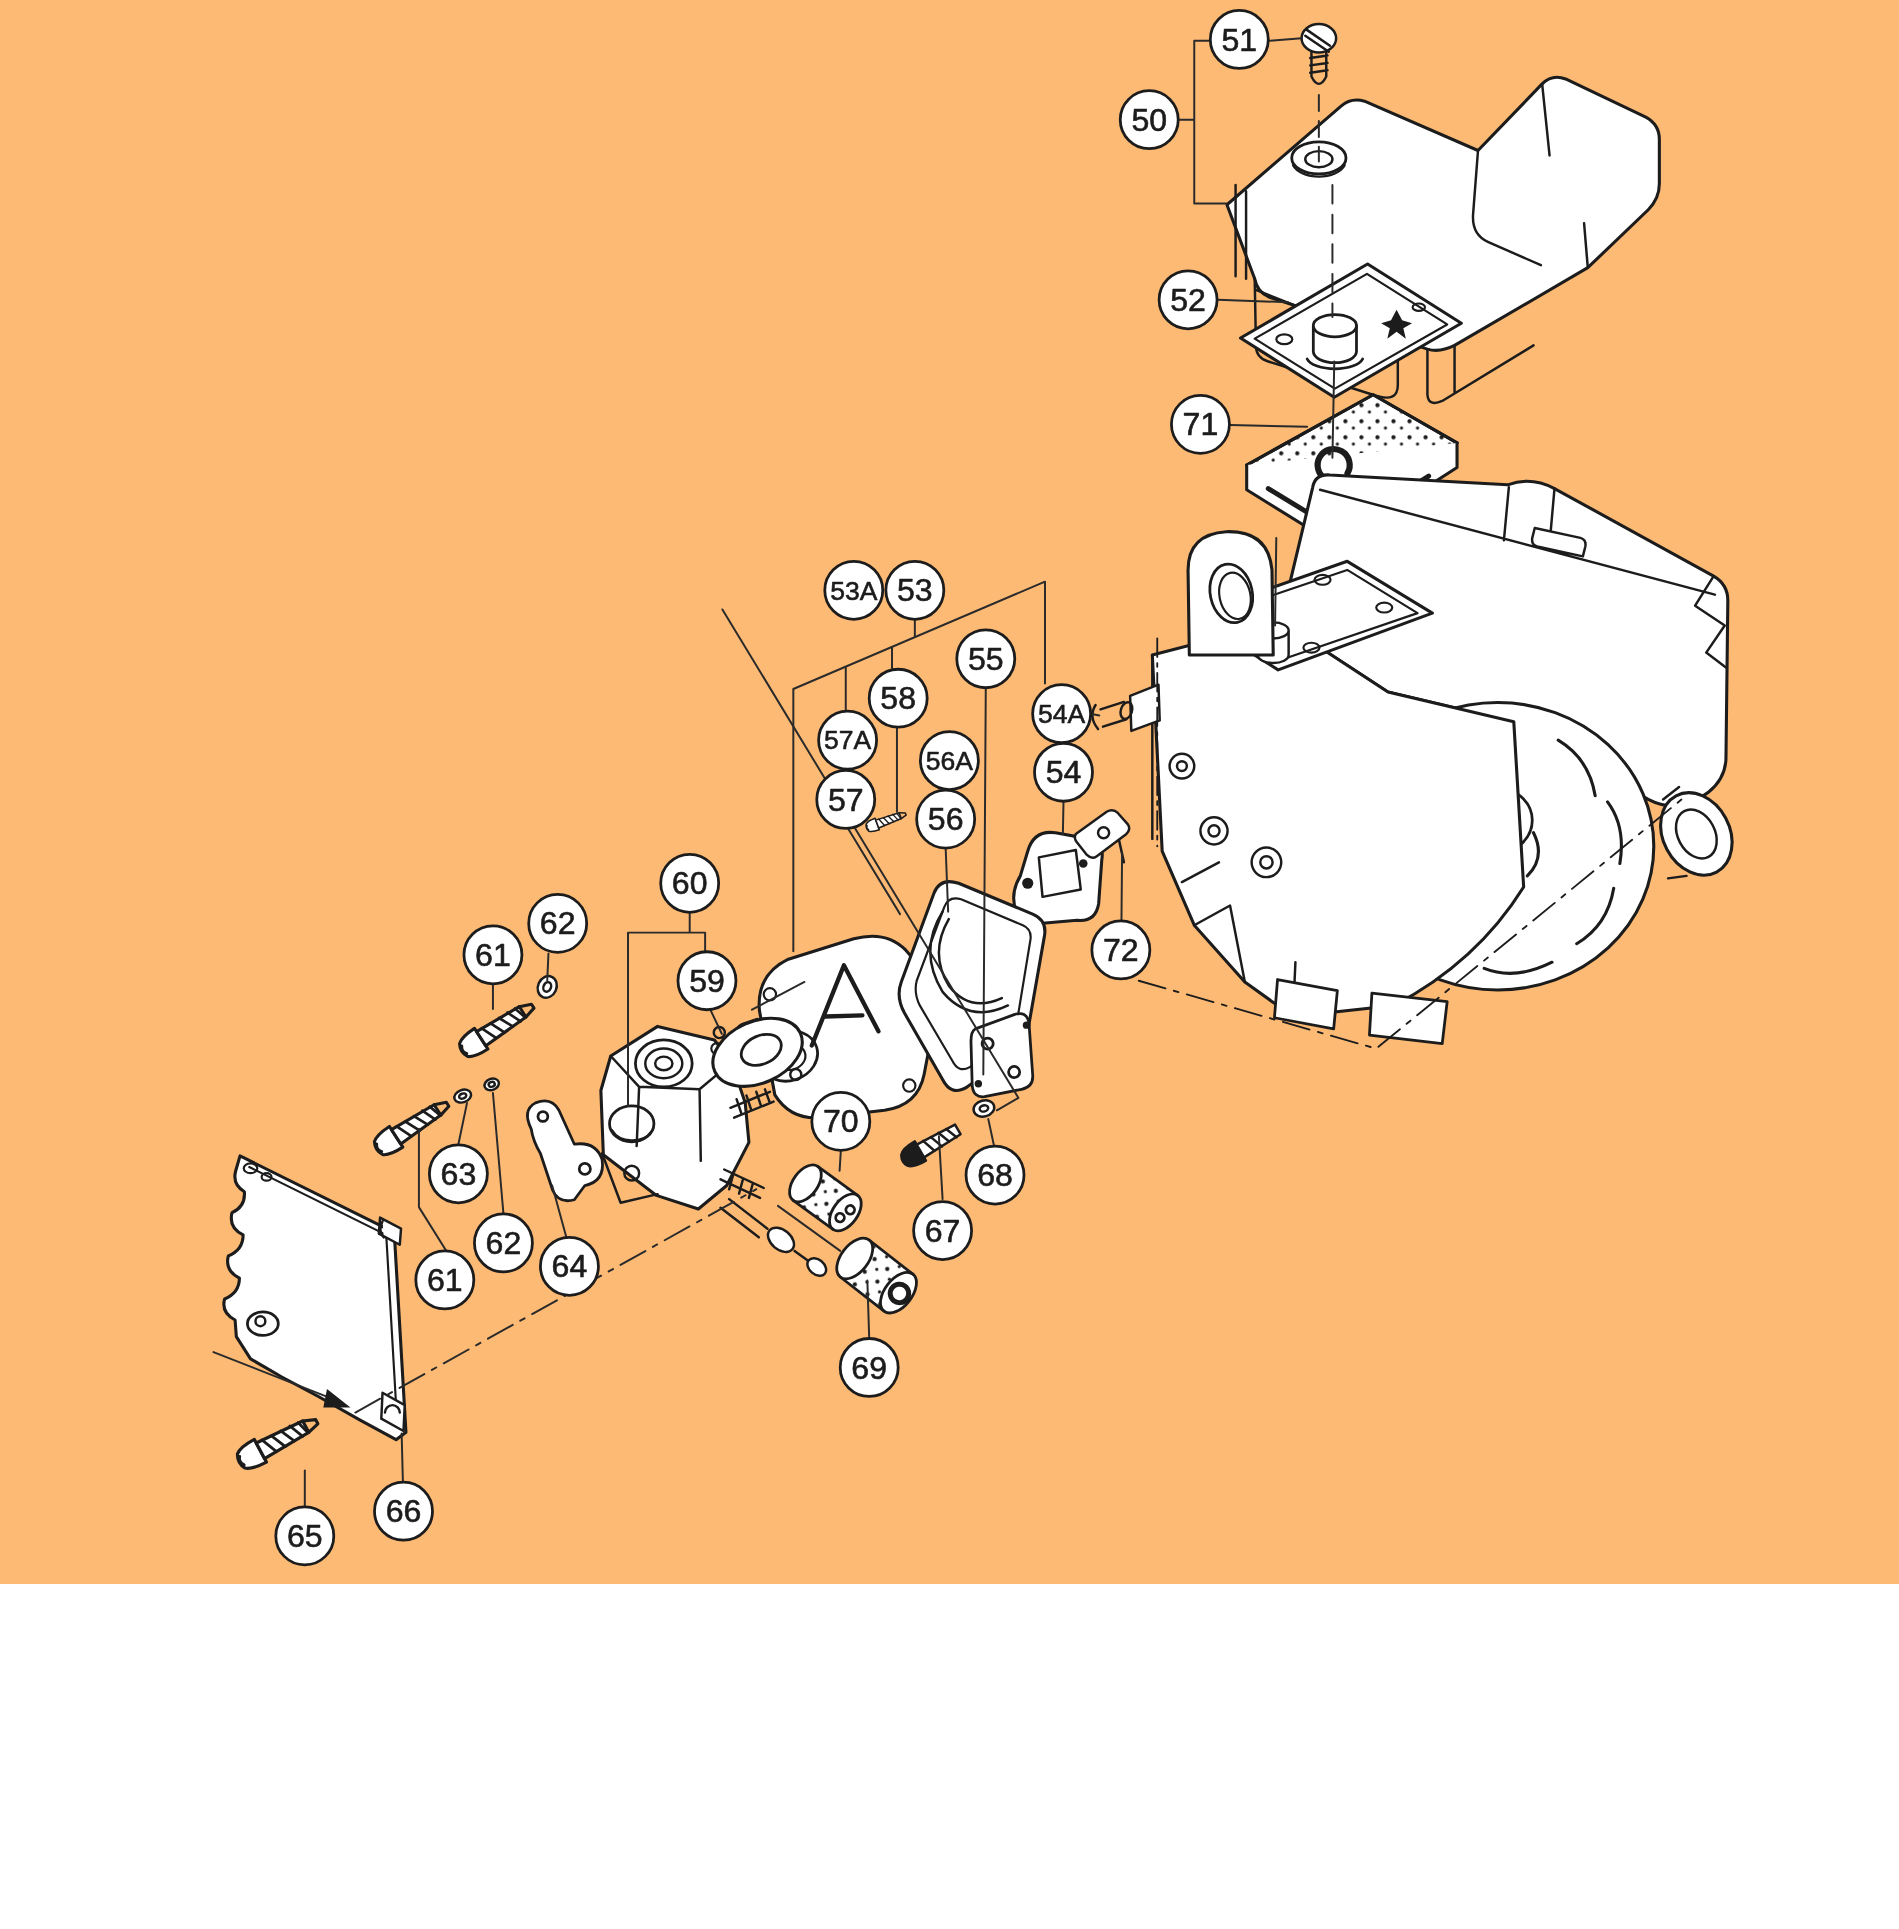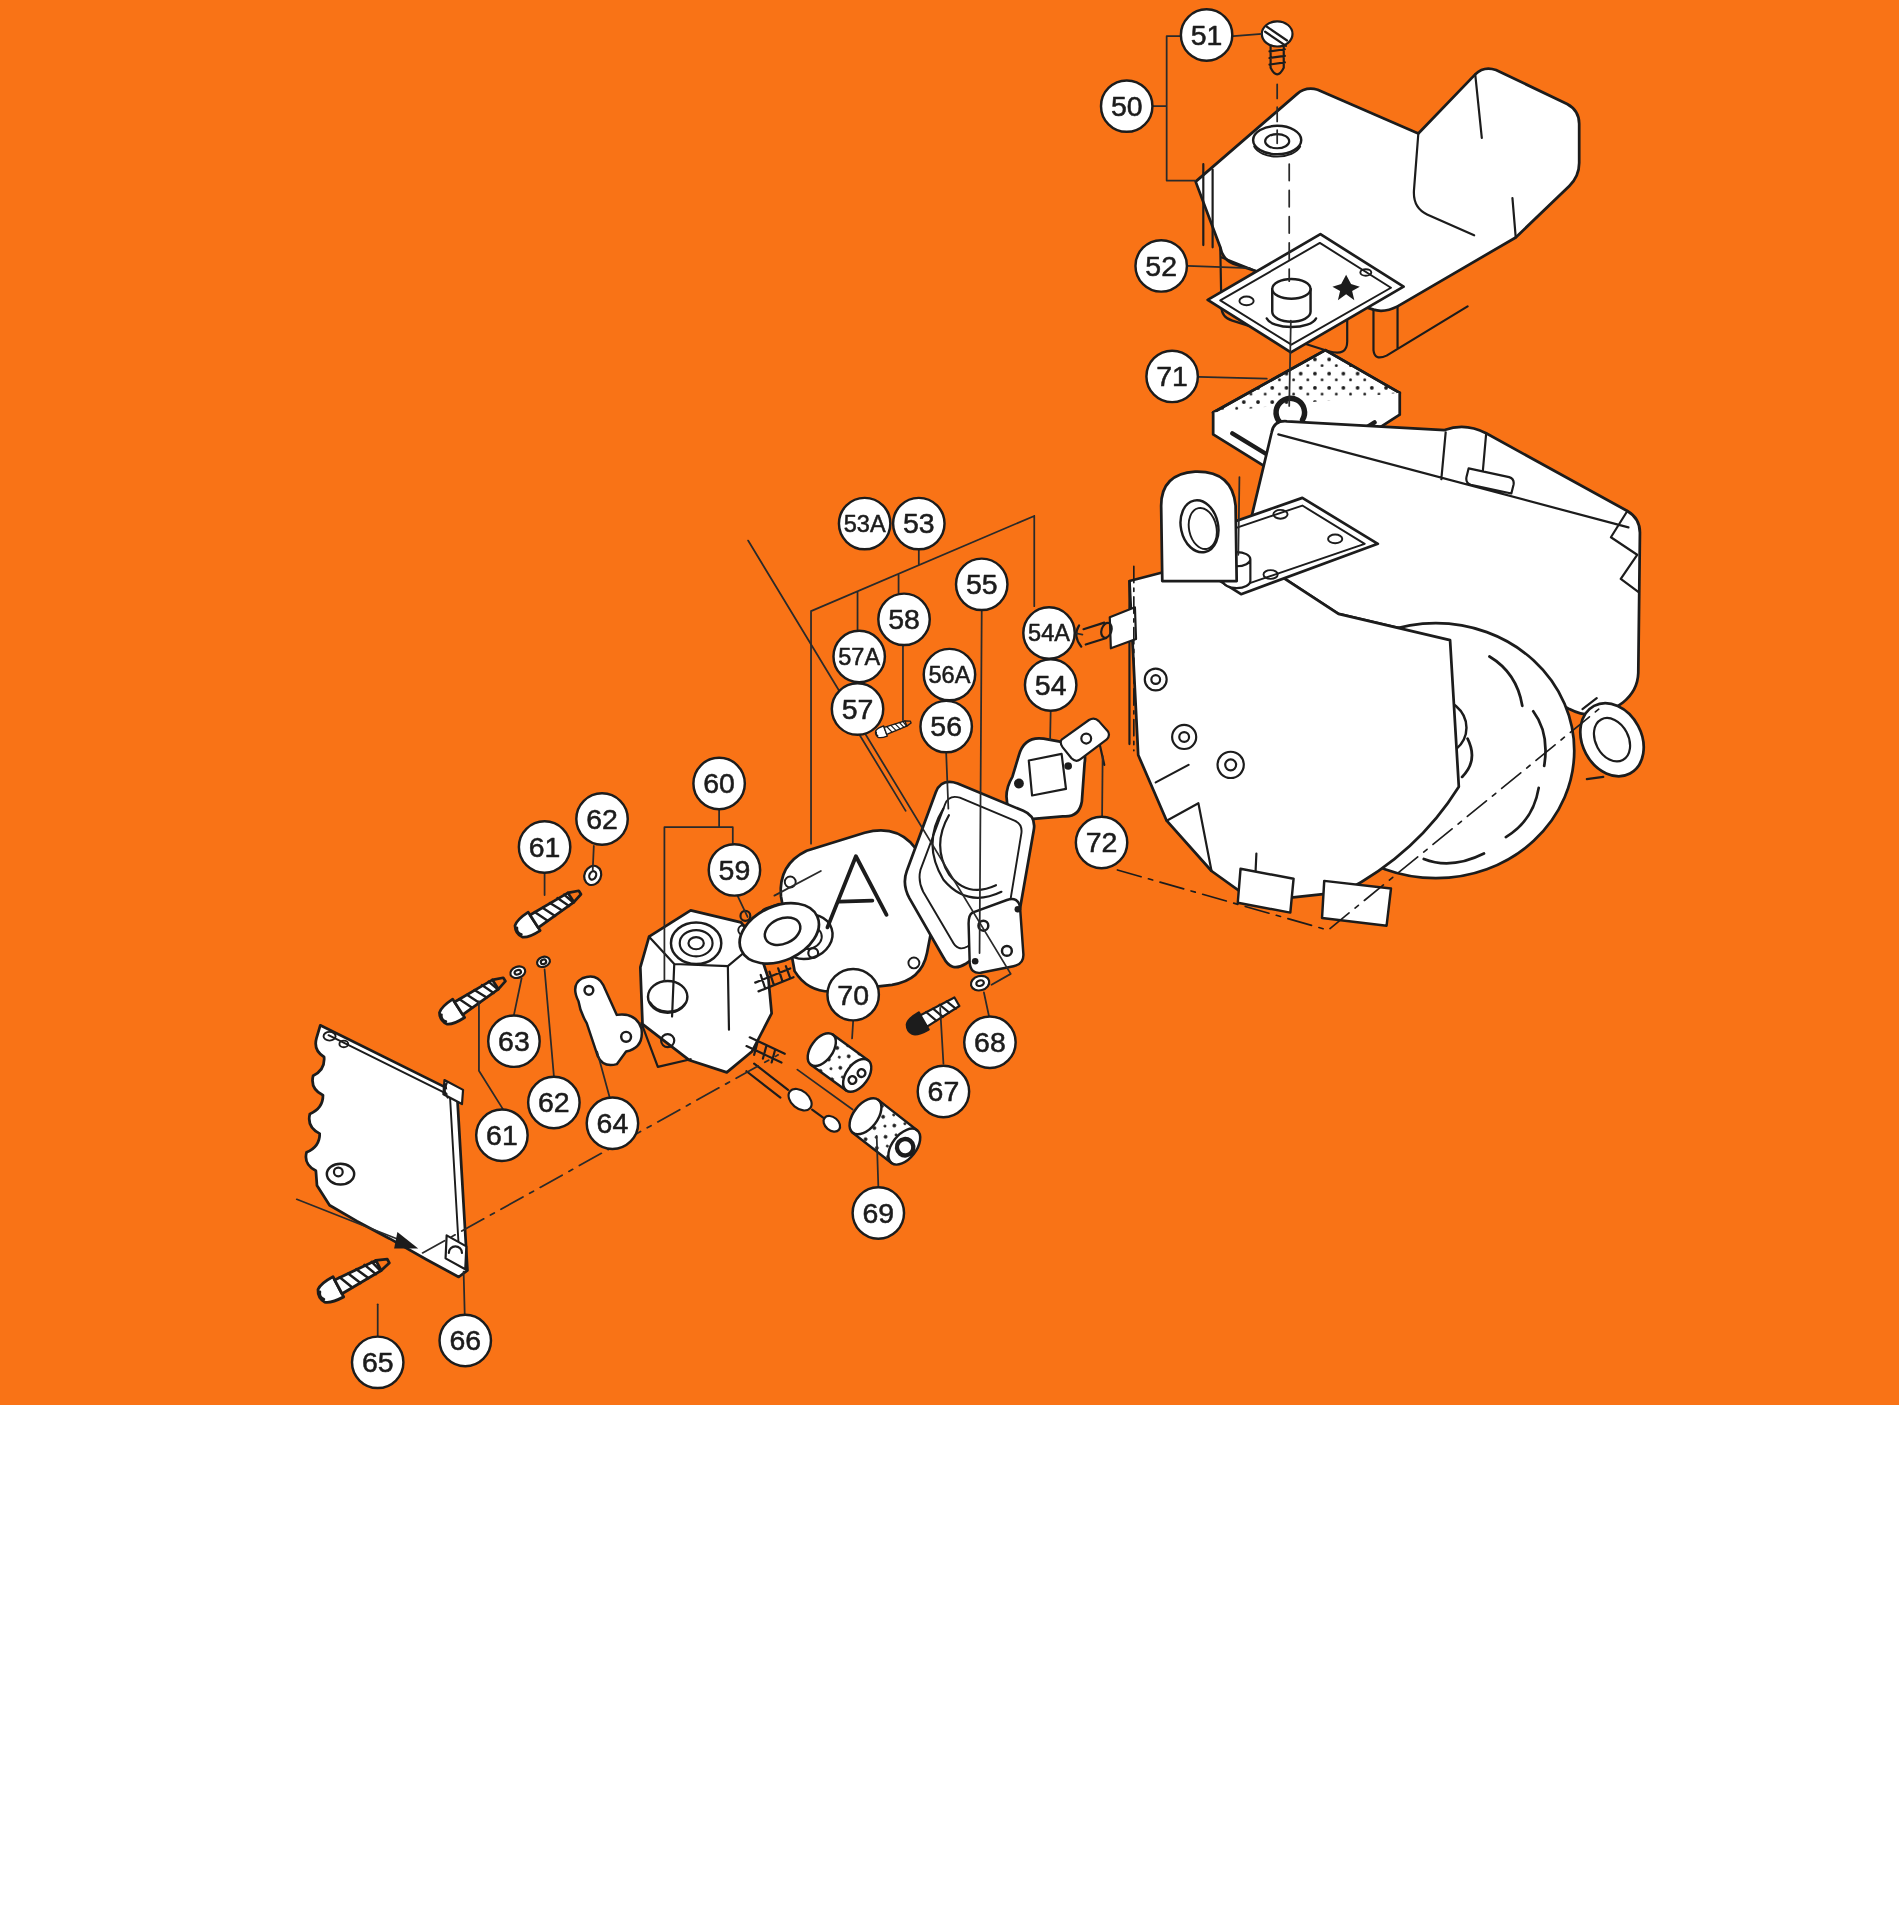--- a/index.html
+++ b/index.html
@@ -1,16 +1,16 @@
 <!DOCTYPE html>
 <html style="font-size:12px"><head>
 <meta charset="utf-8">
 <style>
   html,body{margin:0;padding:0;background:#ffffff;}
-  .canvas{position:relative;width:1900px;height:1405px;background:#f97316;overflow:hidden;}
+  .canvas{position:relative;width:1900px;height:1584px;background:#fdba74;overflow:hidden;}
   svg{display:block;width:100%;height:100%;}
   .art{stroke:#1c1c1c;fill:none;stroke-linecap:round;stroke-linejoin:round;}
   .leader{stroke:#2a2a2a;stroke-width:3.2;fill:none;}
   .callout circle{fill:#ffffff;stroke:#1c1c1c;stroke-width:4.5;}
   .callout text{fill:#1c1c1c;font-family:"Liberation Sans",sans-serif;text-anchor:middle;}
 </style>
 </head>
 <body>
 
 <div class="canvas">

